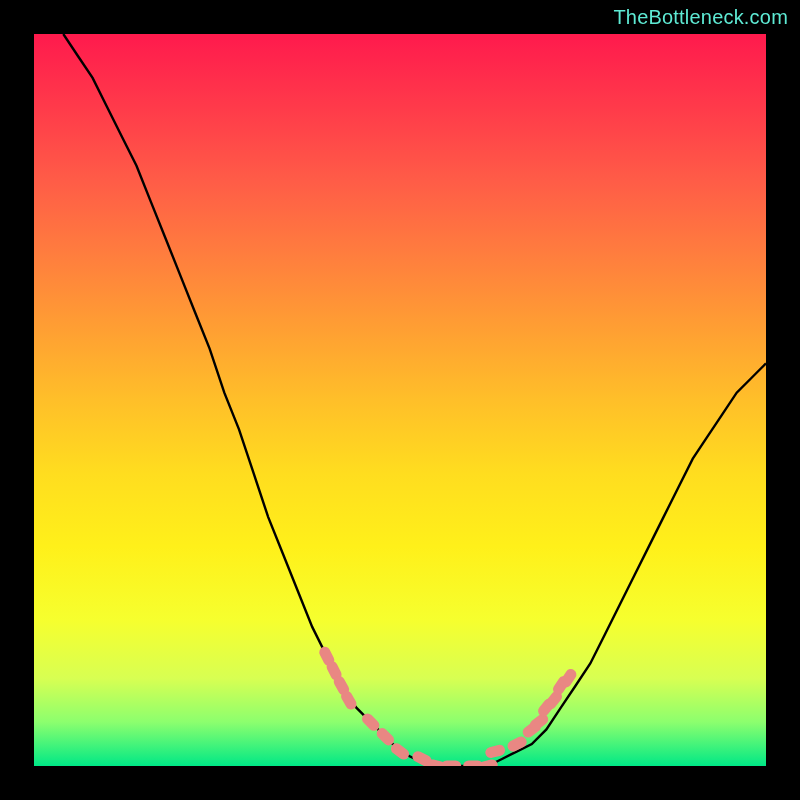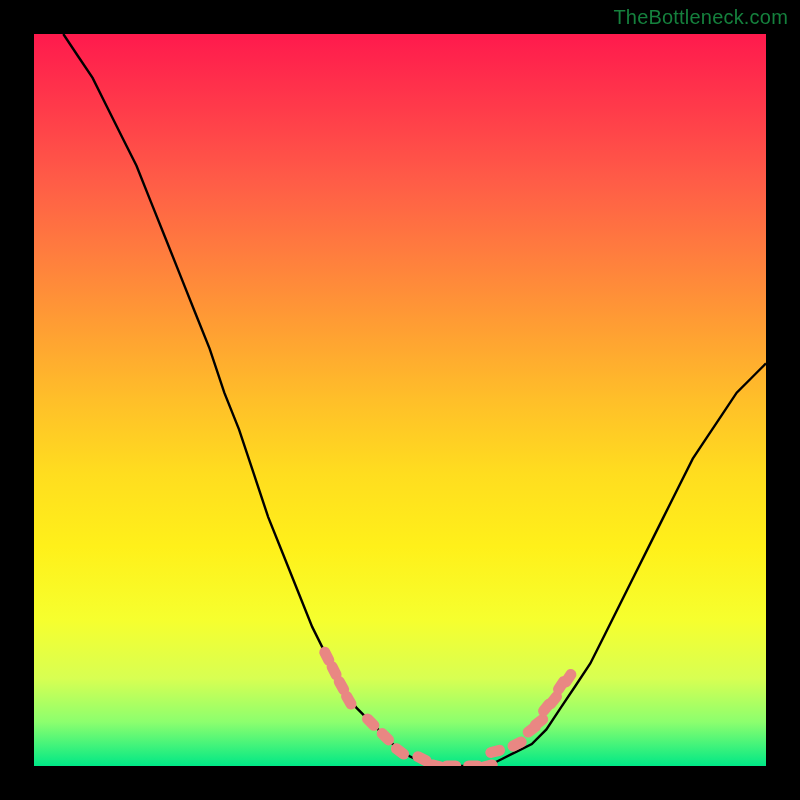--- a/index.html
+++ b/index.html
@@ -44,21 +44,21 @@
     left: 0;
     top: 0;
     width: 732px;
     height: 732px;
     pointer-events: none;
   }
   .attribution {
     position: absolute;
     top: 6px;
     right: 12px;
-    color: #15803d;
+    color: #5eead4;
     font-size: 20px;
     font-weight: 400;
     letter-spacing: 0.2px;
     user-select: none;
   }
 </style>
 </head>
 <body>
 
 <div class="stage">

